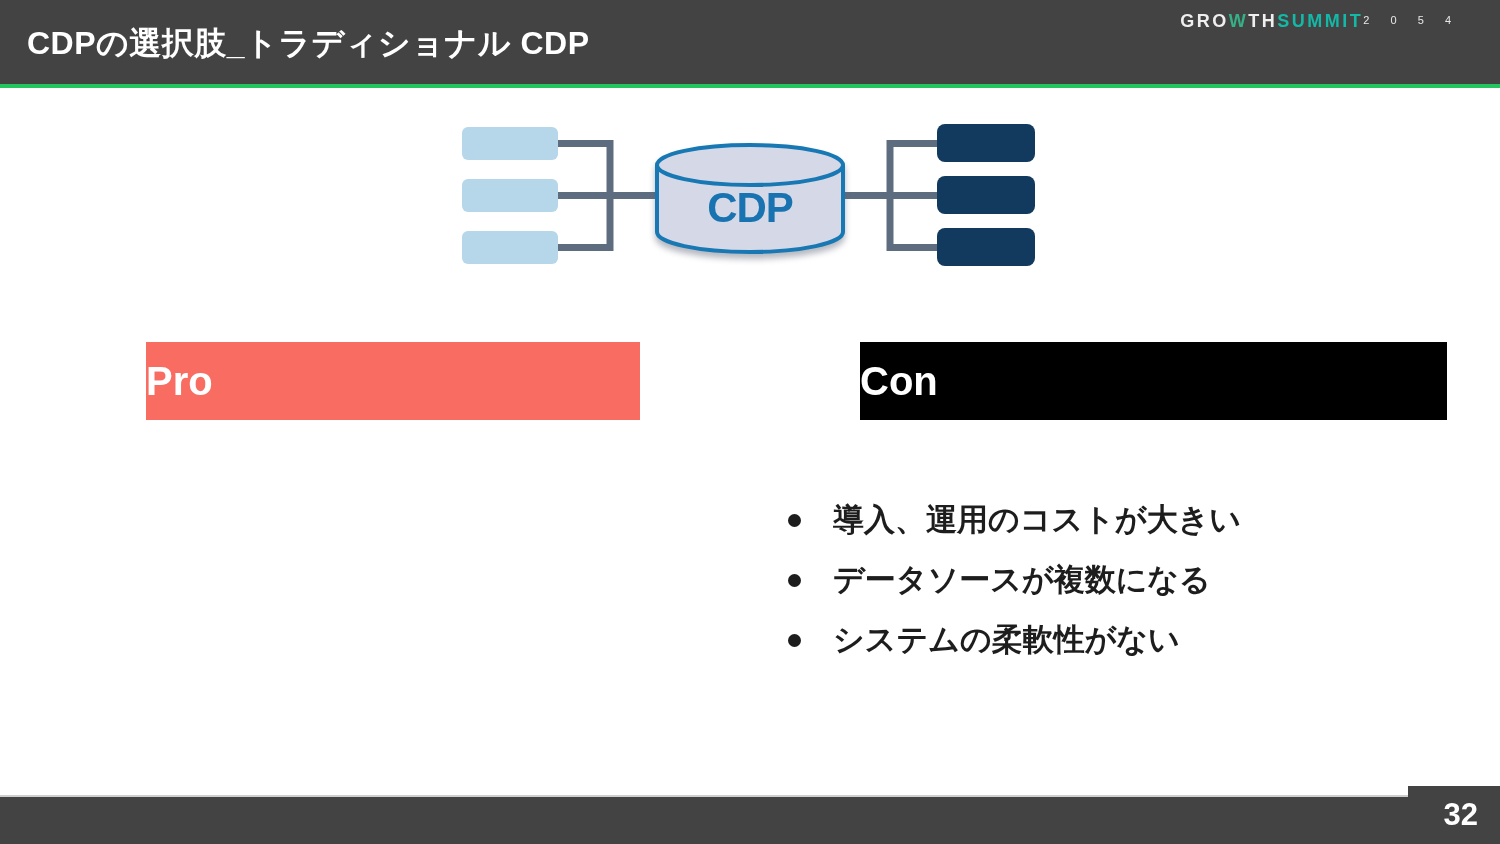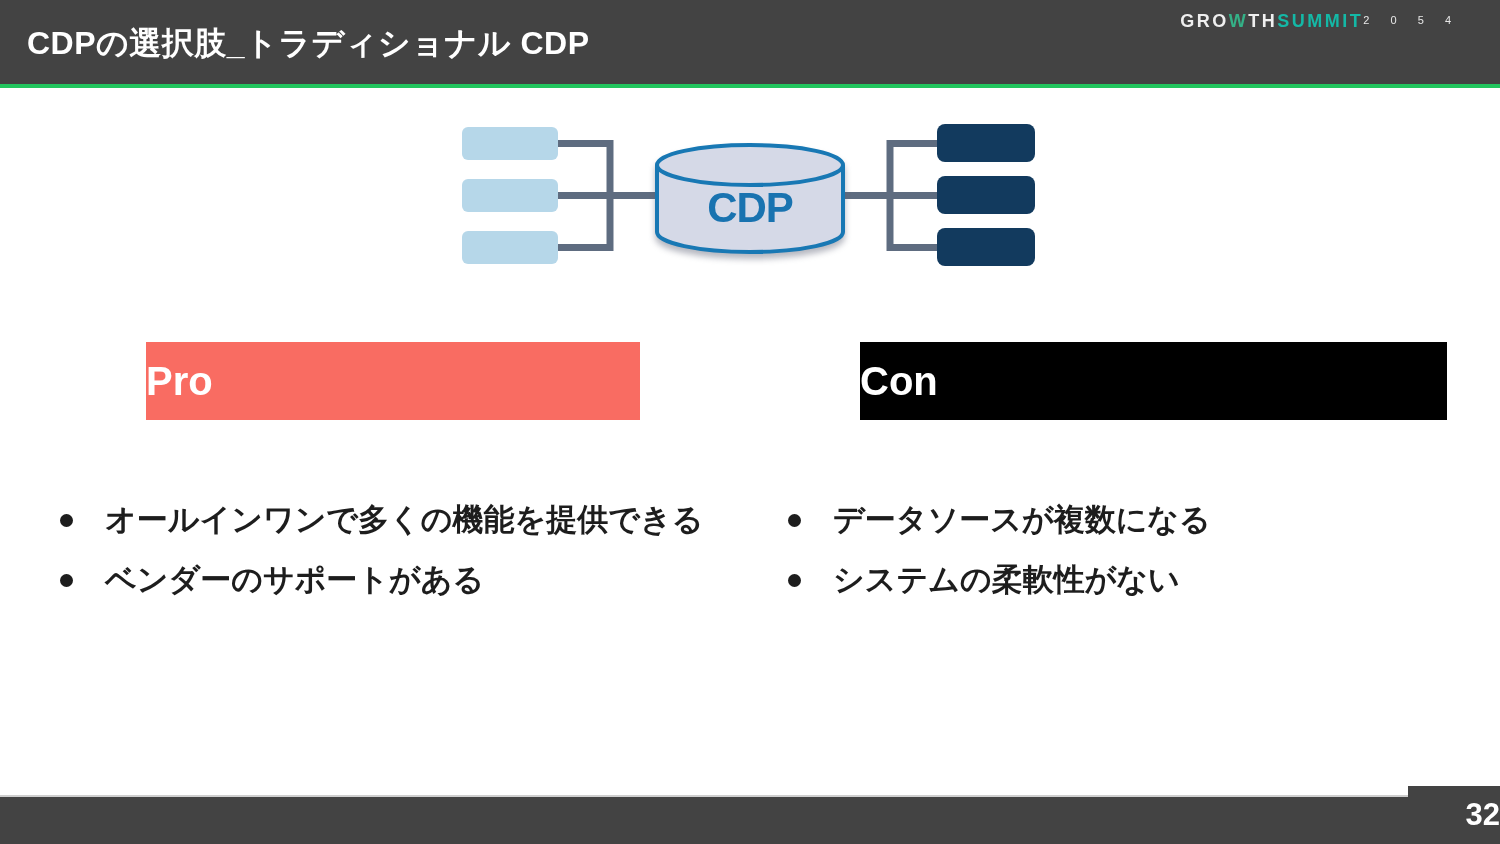--- a/index.html
+++ b/index.html
@@ -136,20 +136,21 @@
     background: #434343;
   }
   .page-number-box {
     position: absolute;
     right: 0; top: 786px;
     width: 92px; height: 58px;
     background: #434343;
     display: flex;
     align-items: center;
     justify-content: flex-end;
+    padding-right: 22px;
   }
   .page-number {
     color: #ffffff;
     font-size: 31px;
     font-weight: 700;
   }
 </style>
 </head>
 <body>
 
@@ -201,32 +202,26 @@
     </g>
   </svg>
 
   <div class="banner banner-pro">
     <span>Pro</span>
   </div>
   <div class="banner banner-con">
     <span>Con</span>
   </div>
 
-  <div class="bullet-list bullet-list-pro">
+
+  <div class="bullet-list bullet-list-con">
     <div class="bullet-item">
       <span class="bullet-dot"></span>
-      <span class="bullet-text">オールインワンで多くの機能を提供できる</span>
-    </div>
-    <div class="bullet-item">
-      <span class="bullet-dot"></span>
-      <span class="bullet-text">ベンダーのサポートがある</span>
-    </div>
-  </div>
-
-  <div class="bullet-list bullet-list-con">
+      <span class="bullet-text">導入、運用のコストが大きい</span>
+    </div>
     <div class="bullet-item">
       <span class="bullet-dot"></span>
       <span class="bullet-text">データソースが複数になる</span>
     </div>
     <div class="bullet-item">
       <span class="bullet-dot"></span>
       <span class="bullet-text">システムの柔軟性がない</span>
     </div>
   </div>
 

